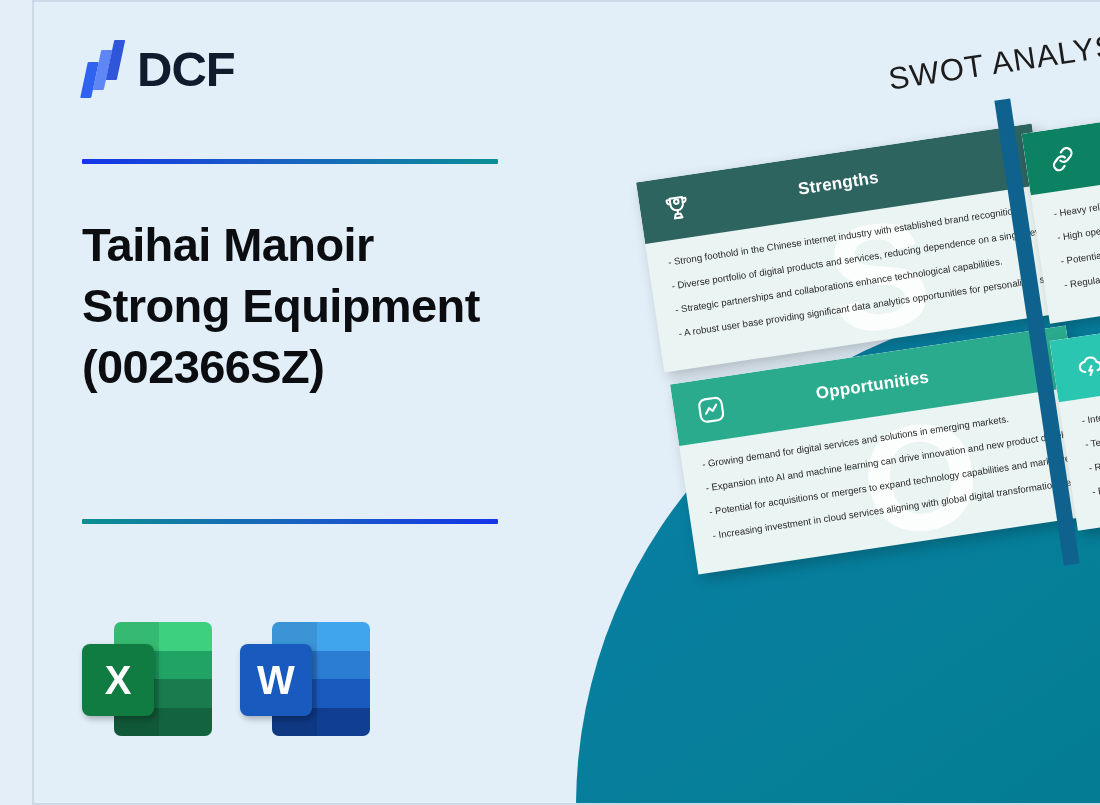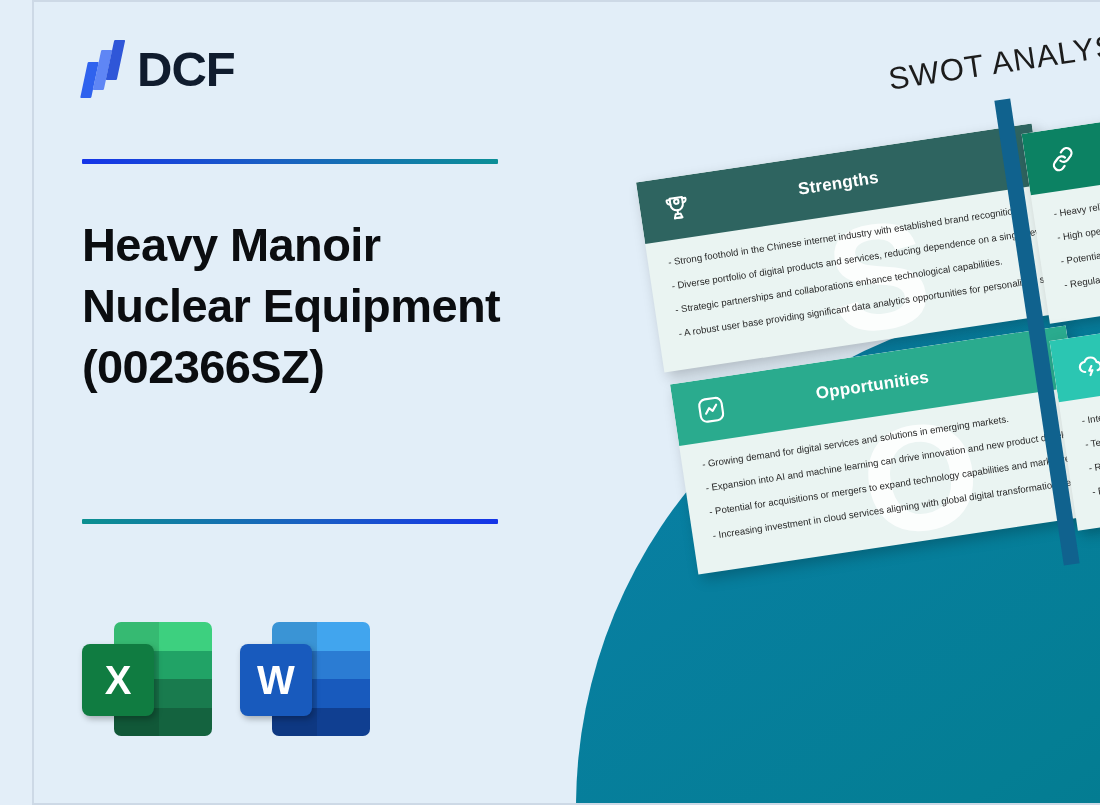--- a/index.html
+++ b/index.html
@@ -172,21 +172,21 @@
       <div class="logo-mark">
         <span class="bar b1"></span>
         <span class="bar b2"></span>
         <span class="bar b3"></span>
       </div>
       <div class="logo-text">DCF</div>
     </div>
 
     <div class="rule top"></div>
 
-    <div class="title">Heavy Manoir Nuclear Equipment (002366SZ)</div>
+    <div class="title">Taihai Manoir Strong Equipment (002366SZ)</div>
 
     <div class="rule bot"></div>
 
     <div class="icons">
       <div class="offic xl">
         <div class="sheet">
             <i></i>
             <i></i>
             <i></i>
             <i></i>

